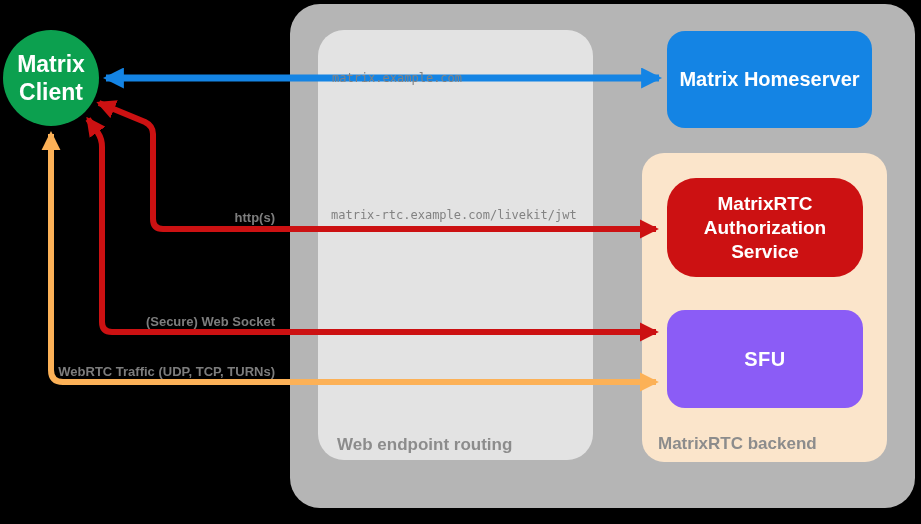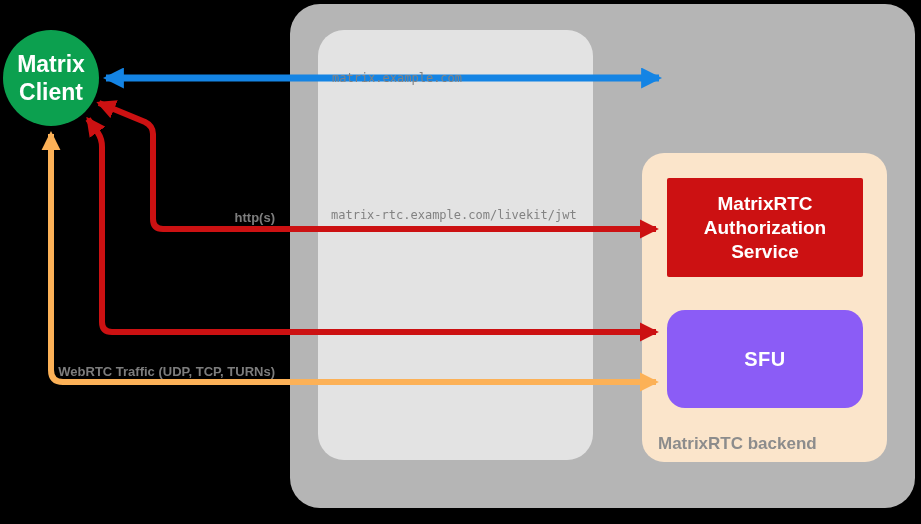--- a/index.html
+++ b/index.html
@@ -28,21 +28,21 @@
   }
   .client{
     left:3px;top:30px;width:96px;height:96px;border-radius:50%;
     background:#0ca04f;font-size:23px;line-height:28px;padding:0 14px;box-sizing:border-box;
   }
   .homeserver{
     left:667px;top:31px;width:205px;height:97px;border-radius:18px;
     background:#1484e4;font-size:20px;
   }
   .auth{
-    left:667px;top:178px;width:196px;height:99px;border-radius:2px;
+    left:667px;top:178px;width:196px;height:99px;border-radius:29px;
     background:#cc1112;font-size:19px;line-height:24px;padding:0 22px;box-sizing:border-box;
   }
   .sfu{
     left:667px;top:310px;width:196px;height:98px;border-radius:18px;
     background:#8b5cf6;font-size:20px;letter-spacing:.5px;
   }
   
   .arrows{position:absolute;left:0;top:0;width:921px;height:524px;pointer-events:none;}
   
   .lbl{position:absolute;white-space:nowrap;}
@@ -66,20 +66,23 @@
 
 <div class="stage">
 
   <div class="site-box"></div>
   <div class="routing-box"></div>
   <div class="backend-box"></div>
 
   <div class="node client">
     <span>Matrix Client</span>
   </div>
+  <div class="node homeserver">
+    <span>Matrix Homeserver</span>
+  </div>
   <div class="node auth">
     <span>MatrixRTC Authorization Service</span>
   </div>
   <div class="node sfu">
     <span>SFU</span>
   </div>
 
   <svg class="arrows" viewBox="0 0 921 524" xmlns="http://www.w3.org/2000/svg">
     <defs>
       <marker id="ah-blue" viewBox="0 0 10 10" refX="8.5" refY="5" markerWidth="3" markerHeight="3" orient="auto-start-reverse">
@@ -92,20 +95,22 @@
         <path d="M0,0 L10,5 L0,10 z" fill="#fcb157"></path>
       </marker>
     </defs>
     <path d="M 106,78 L 659,78" fill="none" stroke="#1484e4" stroke-width="7" marker-start="url(#ah-blue)" marker-end="url(#ah-blue)"></path>
     <path d="M 99,103 L 145,122 Q 153,126 153,134 L 153,219 Q 153,229 163,229 L 656,229" fill="none" stroke="#cc1112" stroke-width="6" marker-start="url(#ah-red)" marker-end="url(#ah-red)"></path>
     <path d="M 88,119 L 98,133 Q 102,139 102,147 L 102,322 Q 102,332 112,332 L 656,332" fill="none" stroke="#cc1112" stroke-width="6" marker-start="url(#ah-red)" marker-end="url(#ah-red)"></path>
     <path d="M 51,134 L 51,370 Q 51,382 63,382 L 656,382" fill="none" stroke="#fcb157" stroke-width="6" marker-start="url(#ah-orange)" marker-end="url(#ah-orange)"></path>
   </svg>
 
   <div class="lbl arrow-lbl lbl-https">http(s)</div>
+  <div class="lbl arrow-lbl lbl-ws">(Secure) Web Socket</div>
   <div class="lbl arrow-lbl lbl-webrtc">WebRTC Traffic (UDP, TCP, TURNs)</div>
 
   <div class="lbl url url-1">matrix.example.com</div>
   <div class="lbl url url-2">matrix-rtc.example.com/livekit/jwt</div>
 
+  <div class="lbl zone-lbl lbl-routing">Web endpoint routing</div>
   <div class="lbl zone-lbl lbl-backend">MatrixRTC backend</div>
 
 </div>
 
 </body></html>

